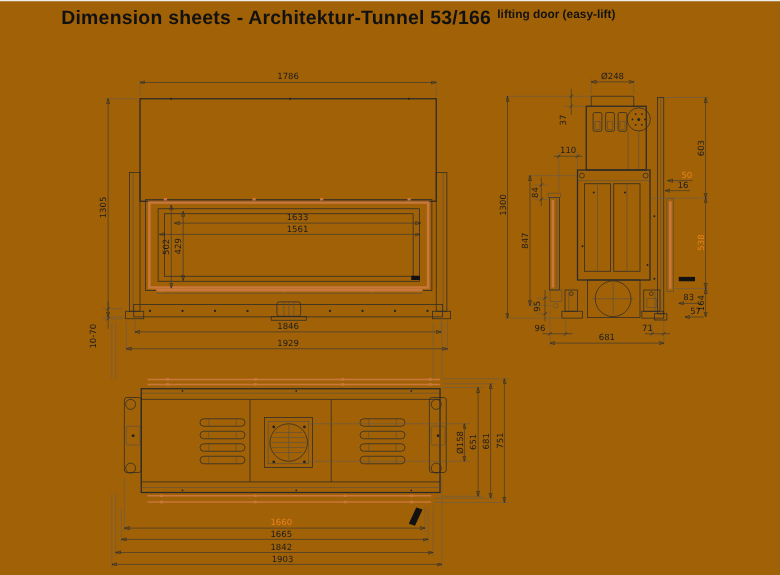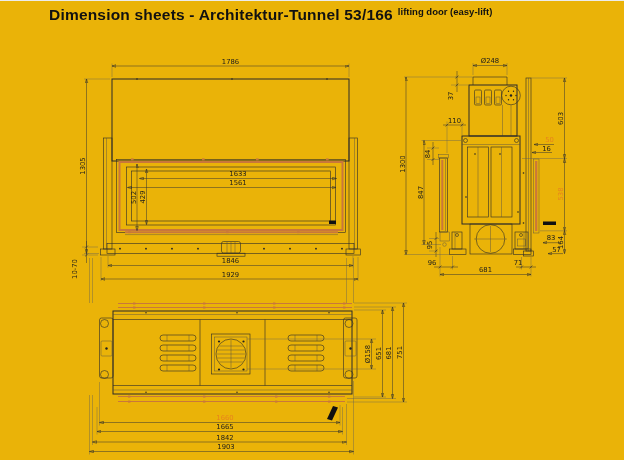--- a/index.html
+++ b/index.html
@@ -1,16 +1,16 @@
 <!DOCTYPE html>
 <html style="--accent: #e8821e; --frame: #c9773b;"><head>
 <meta charset="utf-8">
 <style>
   html,body{margin:0;padding:0;background:#fff;}
-  .sheet{position:relative;width:624px;height:460px;background:#eab308;overflow:hidden;
+  .sheet{position:relative;width:624px;height:460px;background:#a16207;overflow:hidden;
          border-top:1px solid #ececec;font-family:"Liberation Sans",sans-serif;}
   .titlebar{position:absolute;left:49px;top:5px;white-space:nowrap;}
   .titlebar .main{font-size:15.5px;font-weight:bold;color:#111;letter-spacing:.2px;}
   .titlebar .suffix{font-size:9.5px;font-weight:bold;color:#111;vertical-align:5px;margin-left:5px;}
   svg{position:absolute;left:0;top:0;}
   svg line,svg rect,svg circle,svg path{stroke:#2a2a2a;fill:none;stroke-linecap:butt;}
   .k{stroke-width:1;}
   .m{stroke-width:.6;}
   .th{stroke-width:.42;stroke:#4a4a4a;}
   .e{stroke-width:.4;stroke:#5a5a5a;}

